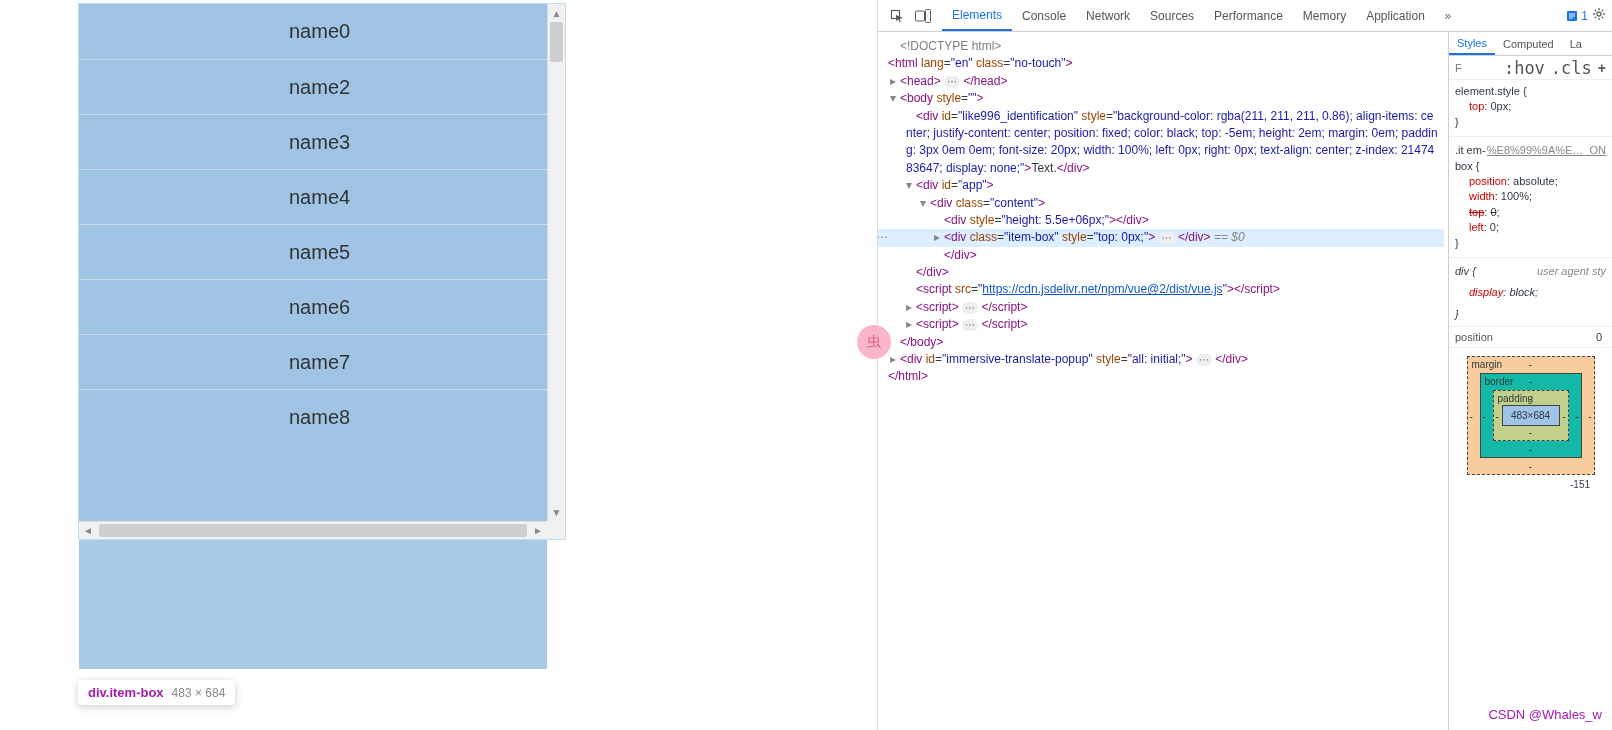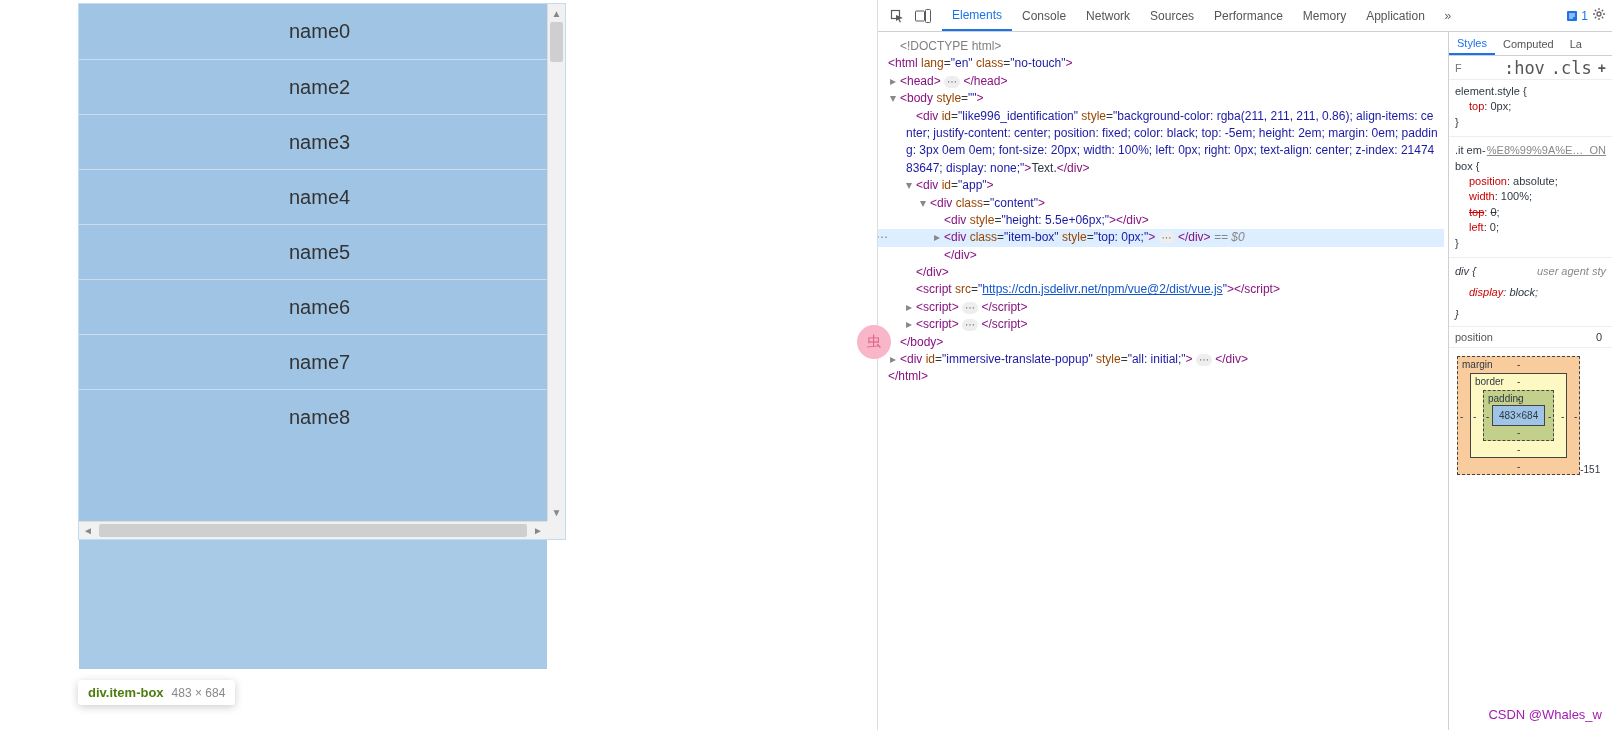--- a/index.html
+++ b/index.html
@@ -18,21 +18,21 @@
   .vscroll-up, .vscroll-down { width: 100%; height: 18px; display: flex; align-items: center; justify-content: center; font-size: 10px; color: #888; cursor: pointer; }
   .vscroll-thumb { position: absolute; left: 2px; right: 2px; top: 18px; height: 40px; background: #cfcfcf; border-radius: 2px; }
   .hscroll-track { position: absolute; left: 0; bottom: 0; right: 18px; height: 18px; background: #f1f1f1; border-top: 1px solid #ddd; }
   .hscroll-left, .hscroll-right { width: 18px; height: 100%; display: inline-flex; align-items: center; justify-content: center; font-size: 10px; color: #888; cursor: pointer; float: left; }
   .hscroll-right { float: right; }
   .hscroll-thumb { position: absolute; left: 20px; right: 20px; top: 2px; bottom: 2px; background: #cfcfcf; border-radius: 2px; }
   .scroll-corner { position: absolute; right: 0; bottom: 0; width: 18px; height: 18px; background: #f1f1f1; }
 
   
   .inspect-tooltip { position: absolute; left: 78px; top: 680px; background: #fff; border-radius: 3px; box-shadow: 0 2px 8px rgba(0,0,0,.2); padding: 5px 10px; font-size: 13px; display: flex; gap: 8px; align-items: center; }
-  .inspect-tooltip .sel { color: #4d7c0f; font-weight: 600; }
+  .inspect-tooltip .sel { color: #a21caf; font-weight: 600; }
   .inspect-tooltip .dim { color: #888; font-size: 12px; }
 
   
   .pink-badge { position: absolute; left: 857px; top: 325px; width: 34px; height: 34px; border-radius: 50%; background: #f8b6c8; display:flex; align-items:center; justify-content:center; font-size:14px; color:#e05a88; }
 
   
   .devtools { flex: 1; display: flex; flex-direction: column; border-left: 1px solid #ddd; font-family: Menlo, Consolas, monospace; font-size: 12px; color: #303942; min-width: 0; }
   .dt-toolbar { height: 32px; border-bottom: 1px solid #d0d0d0; display: flex; align-items: stretch; padding-left: 6px; }
   .dt-btn { width: 26px; display: flex; align-items: center; justify-content: center; cursor: pointer; color: #5a5a5a; }
   .dt-tabs { display: flex; align-items: stretch; margin-left: 6px; gap: 0; font-family: Arial, sans-serif; font-size: 12px; }
@@ -77,23 +77,23 @@
   .rule-src a { color:#888; text-decoration: underline; cursor:pointer; }
   .prop { padding-left:14px; }
   .prop-name { color:#c80000; }
   .prop-val { color:#303942; }
   .prop.strike .prop-name, .prop.strike .prop-val { text-decoration: line-through; }
   .ua-block { font-style: italic; color:#555; margin-top:6px; }
   .sep { border-top:1px solid #eee; margin:6px -6px; }
 
   .metrics-header { height:22px; border-top:1px solid #eee; border-bottom:1px solid #eee; display:flex; align-items:center; padding-left:6px; color:#555; font-family:Arial,sans-serif; font-size:11px; }
   .metrics-header .pos-val { margin-left:auto; margin-right:10px; color:#303942; }
-  .box-model { padding:8px; font-family:Arial,sans-serif; font-size:10px; display:flex; flex-direction:row; align-items:center; }
+  .box-model { padding:8px; font-family:Arial,sans-serif; font-size:10px; display:flex; flex-direction:column; align-items:center; }
   .bm-margin { border:1px dashed #444; background:#f9cc9d; padding:16px 12px 16px 12px; position:relative; width:128px; }
-  .bm-border { border:1px solid #444; background:#fef9c3; padding:16px 12px; position:relative; }
+  .bm-border { border:1px solid #444; background:#14b8a6; padding:16px 12px; position:relative; }
   .bm-padding { border:1px dashed #444; background:#c3d08b; padding:14px 8px; position:relative; }
   .bm-content { border:1px solid #444; background:#9fc4e7; padding:4px 6px; text-align:center; white-space:nowrap; color:#303942; }
   .bm-label-tl { position:absolute; top:2px; left:4px; color:#303942; }
   .bm-val-top { position:absolute; top:2px; left:50%; transform:translateX(-50%); color:#303942; }
   .bm-val-bottom { position:absolute; bottom:2px; left:50%; transform:translateX(-50%); color:#303942; }
   .bm-val-left { position:absolute; left:2px; top:50%; transform:translateY(-50%); color:#303942; }
   .bm-val-right { position:absolute; right:2px; top:50%; transform:translateY(-50%); color:#303942; }
   .bm-outside-bottom { margin-top:4px; color:#303942; align-self:flex-end; padding-right:14px; }
 
   .watermark { position:absolute; right:10px; bottom:8px; color:#a21caf; font-family:Arial,sans-serif; font-size:13px; pointer-events:none; }

